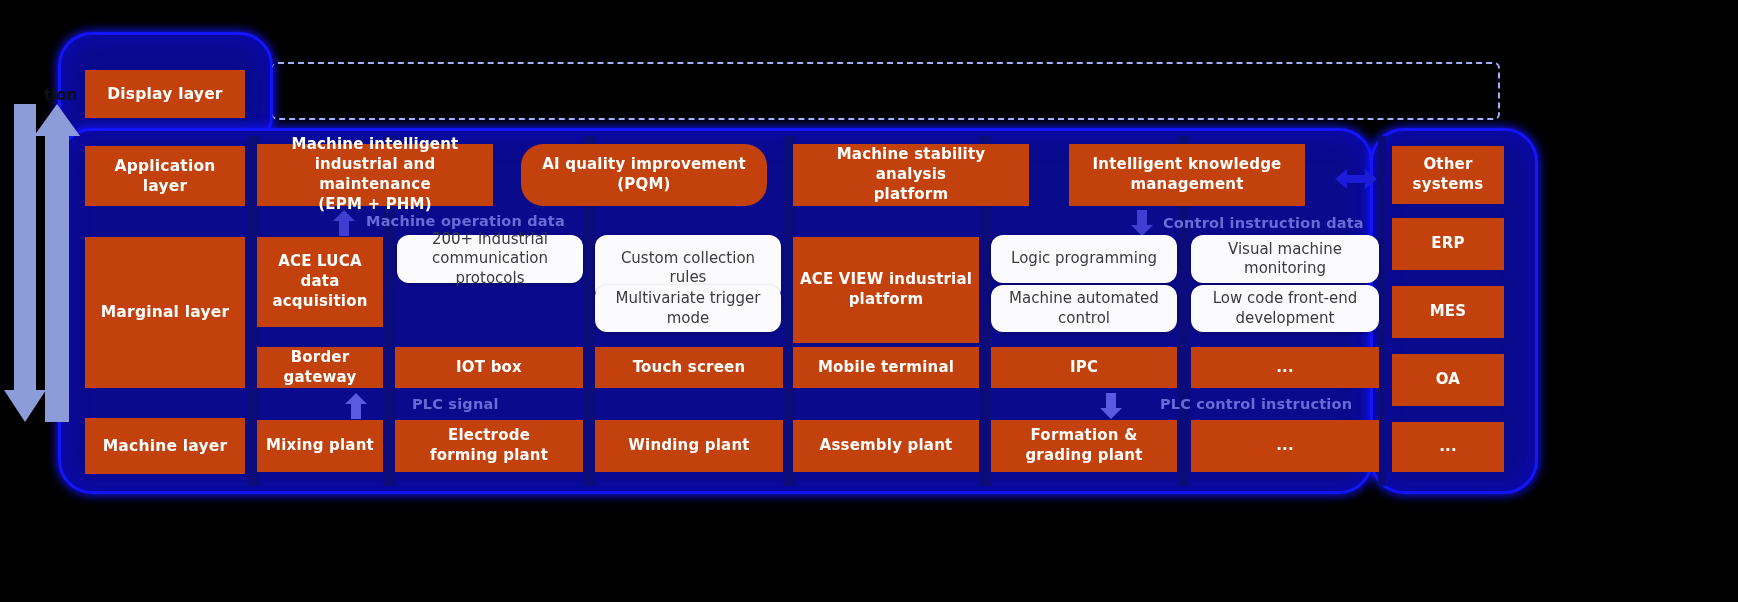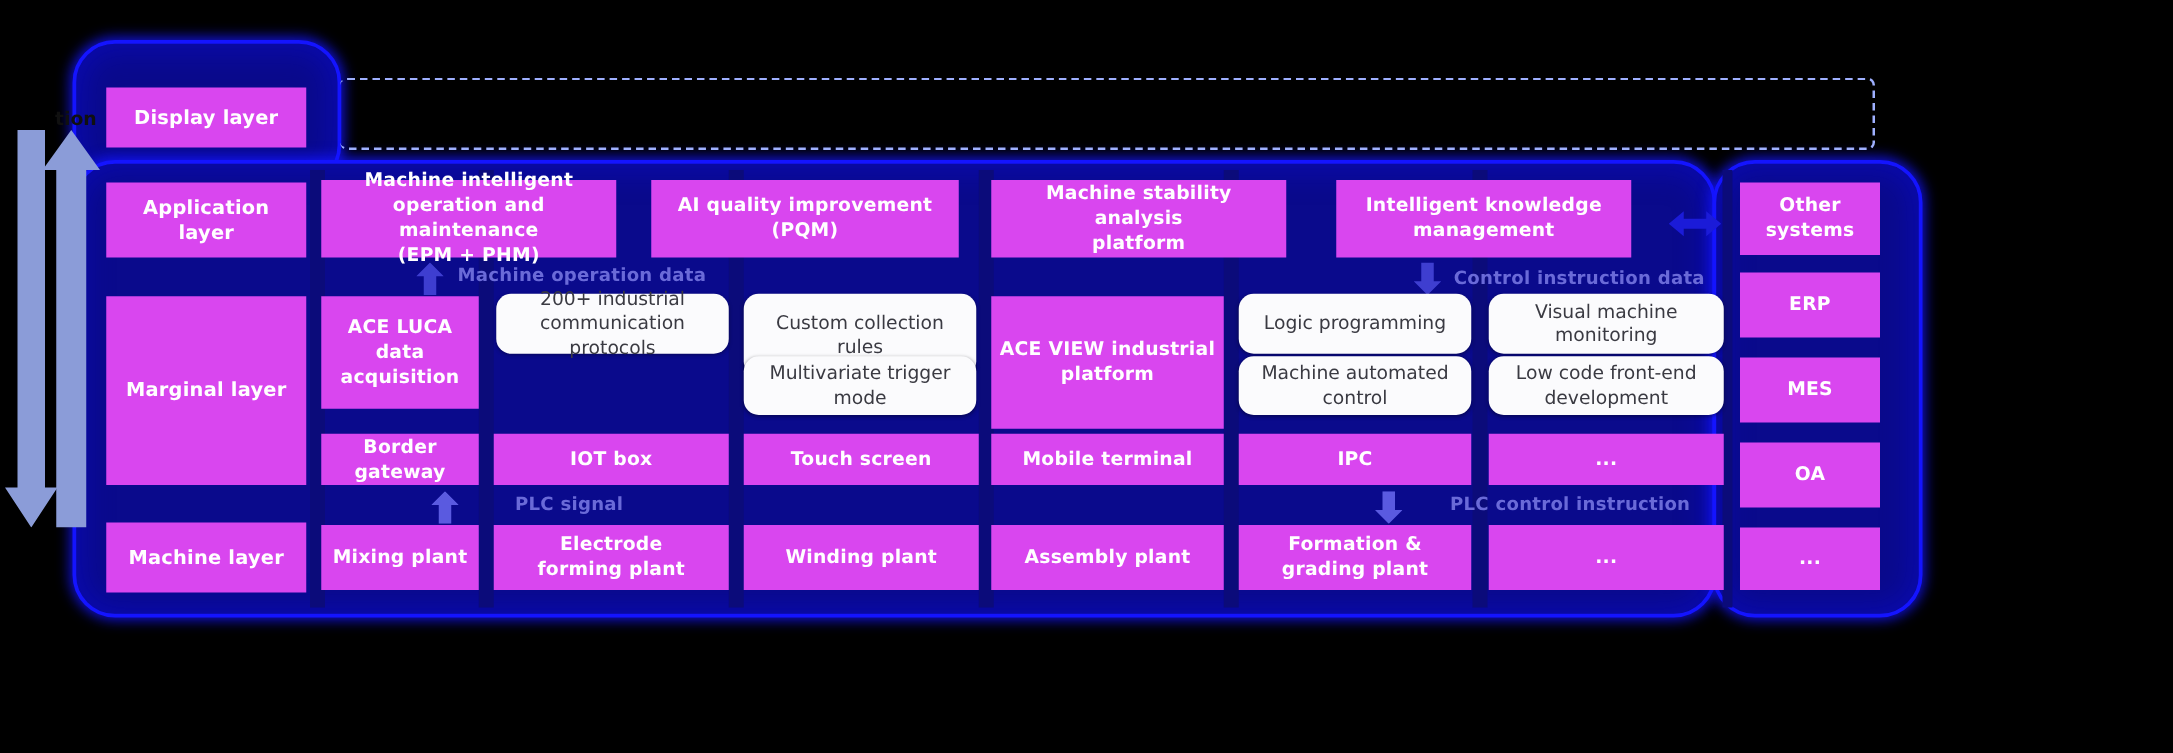--- a/index.html
+++ b/index.html
@@ -18,21 +18,21 @@
     border-radius: 34px;
     background: #0a0a8c;
     border: 3px solid #1414ff;
     box-shadow: 0 0 10px 2px rgba(20,20,255,.85),
                 0 0 22px 6px rgba(10,10,200,.55) inset;
   }
 
   
   .bx {
     position: absolute;
-    background: #d946ef;
+    background: #c2410c;
     color: #ffffff;
     display: flex; align-items: center; justify-content: center;
     text-align: center;
     font-weight: bold;
     font-size: 15px;
     line-height: 1.32;
     padding: 2px 6px;
     letter-spacing: .2px;
   }
   .bx.lg  { font-size: 15.5px; }
@@ -132,24 +132,24 @@
   <div class="bx lg" style="left:85px; top:237px; width:160px; height:151px;">
     <span>Marginal layer</span>
   </div>
 
   <div class="bx lg" style="left:85px; top:418px; width:160px; height:56px;">
     <span>Machine layer</span>
   </div>
 
   <div class="bx" style="left:257px; top:144px; width:236px; height:62px; white-space:pre-line;">
     <span>Machine intelligent
-operation and maintenance
+industrial and maintenance
 (EPM + PHM)</span>
   </div>
-  <div class="bx" style="left:521px; top:144px; width:246px; height:62px; white-space:pre-line;">
+  <div class="bx" style="left:521px; top:144px; width:246px; height:62px; white-space:pre-line;border-radius:22px;">
     <span>AI quality improvement
 (PQM)</span>
   </div>
   <div class="bx" style="left:793px; top:144px; width:236px; height:62px; white-space:pre-line;">
     <span>Machine stability analysis
 platform</span>
   </div>
   <div class="bx" style="left:1069px; top:144px; width:236px; height:62px; white-space:pre-line;">
     <span>Intelligent knowledge
 management</span>

